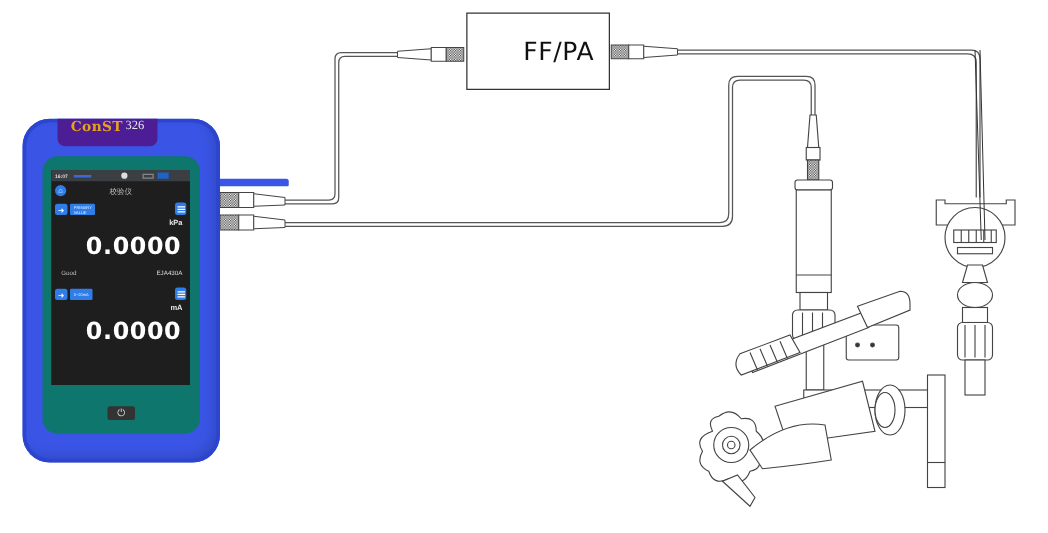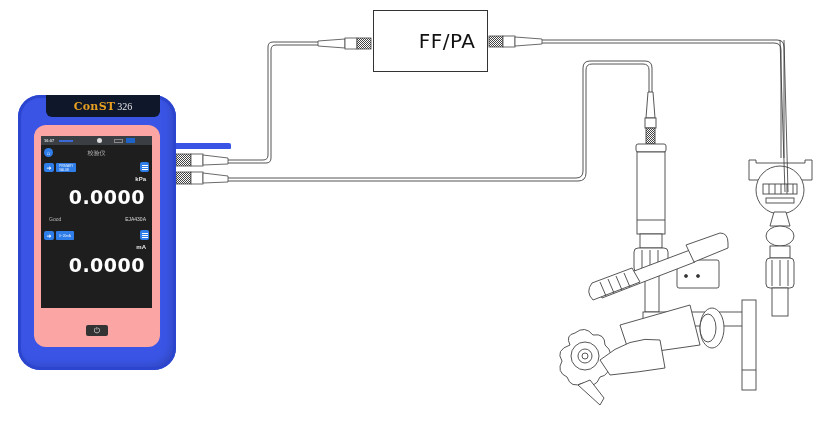--- a/index.html
+++ b/index.html
@@ -5,24 +5,24 @@
   html, body { margin:0; padding:0; background:#ffffff; }
   body { width:838px; height:426px; position:relative; overflow:hidden; font-family:"Liberation Sans", sans-serif; }
   svg.wires { position:absolute; left:0; top:0; }
 
   
   .ffpa-box { position:absolute; left:373px; top:10px; width:115px; height:62px; border:1px solid #333; background:#fff; box-sizing:border-box; display:flex; align-items:center; justify-content:center; }
   .ffpa-label { font-family:"DejaVu Sans", sans-serif; font-size:20px; color:#111; letter-spacing:0.5px;margin-left:33px; }
 
   
   .device { position:absolute; left:18px; top:95px; width:158px; height:275px; background:#3a55e6; border-radius:22px; box-shadow: inset 0 0 0 3px #2c45cf, inset -4px -4px 10px rgba(0,0,0,0.18); }
-  .device-top { position:absolute; left:28px; top:0px; width:114px; height:22px; background:#0f172a; border-radius:0 0 6px 6px; display:flex; align-items:center; justify-content:center; }
+  .device-top { position:absolute; left:28px; top:0px; width:80px; height:22px; background:#4c1d95; border-radius:0 0 6px 6px; display:flex; justify-content:center; }
   .brand { font-family:"DejaVu Serif", serif; font-weight:bold; font-size:11px; color:#e8a020; letter-spacing:0.3px; }
   .model { font-family:Liberation Serif, serif; font-size:10px; color:#e6e6e6; margin-left:2px; }
-  .bezel { position:absolute; left:16px; top:30px; width:126px; height:222px; background:#fca5a5; border-radius:12px; }
+  .bezel { position:absolute; left:16px; top:30px; width:126px; height:222px; background:#0f766e; border-radius:12px; }
   .screen { position:absolute; left:7px; top:11px; width:111px; height:172px; background:#1e1e1e; overflow:hidden; }
   .statusbar { position:absolute; left:0; top:0; width:111px; height:9px; background:#3b3f44; display:flex; align-items:center; font-size:4px; color:#ddd; padding:0 3px; box-sizing:border-box; }
   .sb-time { font-size:4px; color:#ddd; font-weight:bold; }
   .sb-sig { margin-left:5px; width:14px; height:2px; background:#3a6ad8; }
   .sb-info { margin-left:24px; width:5px; height:5px; border-radius:50%; background:#ddd; }
   .sb-batt { margin-left:12px; width:9px; height:4px; border:1px solid #888; box-sizing:border-box; }
   .sb-blue { margin-left:3px; width:9px; height:5px; background:#1e63c8; }
   .nav-row { position:absolute; left:0; top:11px; width:111px; height:12px; }
   .home-btn { position:absolute; left:3px; top:1px; width:9px; height:9px; border-radius:50%; background:#2f7de8; display:flex; align-items:center; justify-content:center; color:#fff; font-size:6px; }
   .screen-title { position:absolute; left:0; width:111px; top:2px; text-align:center; font-size:6px; color:#bbb; }

